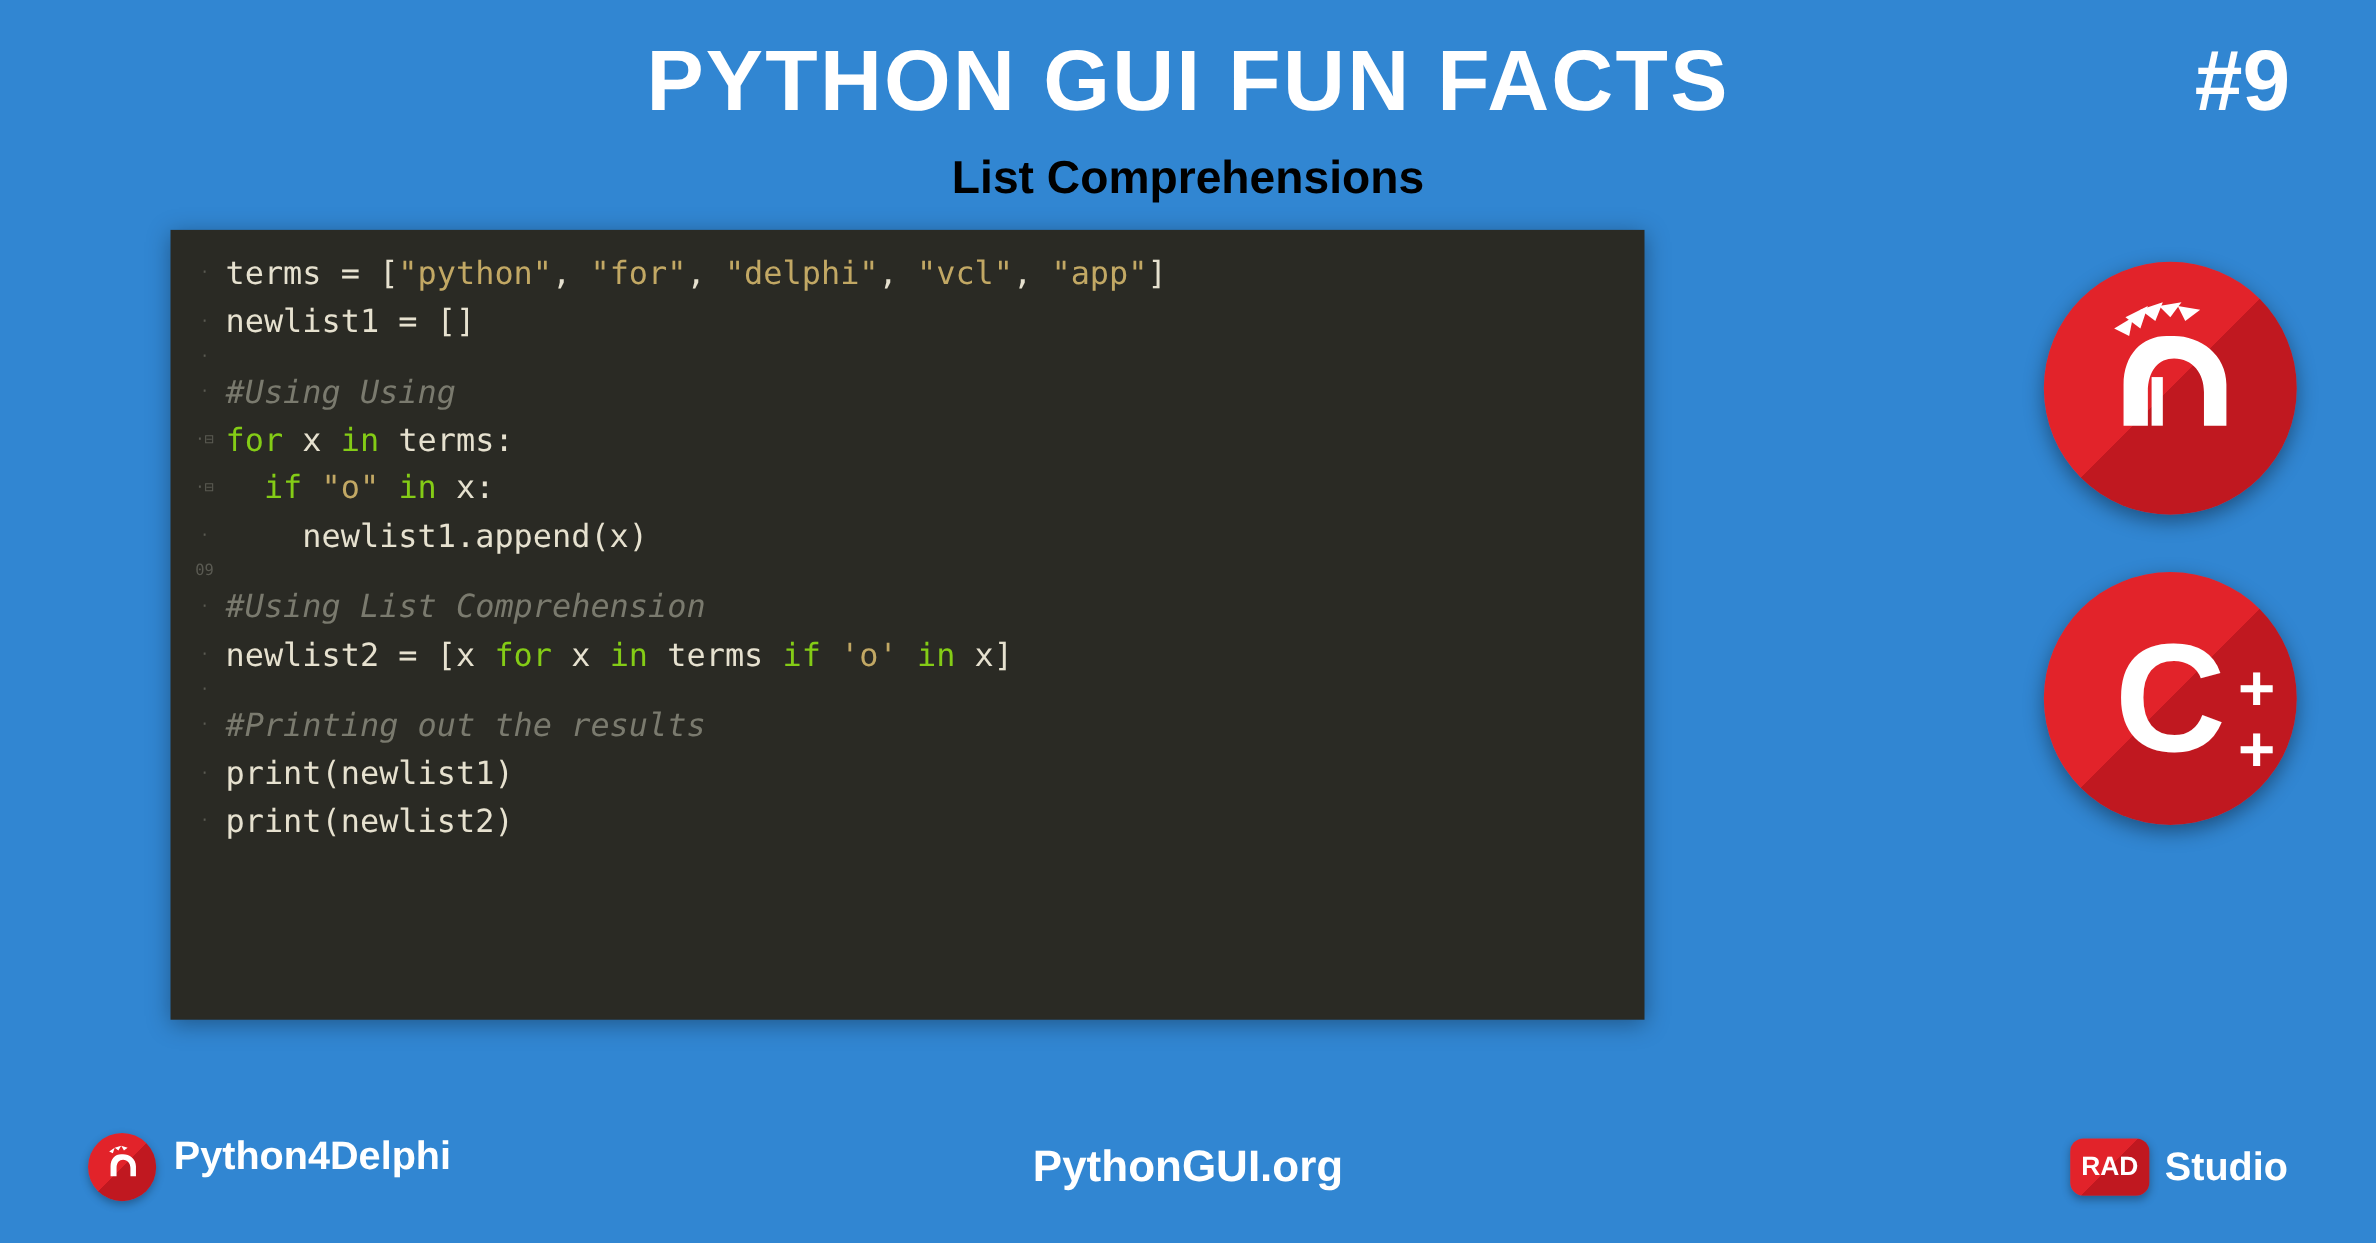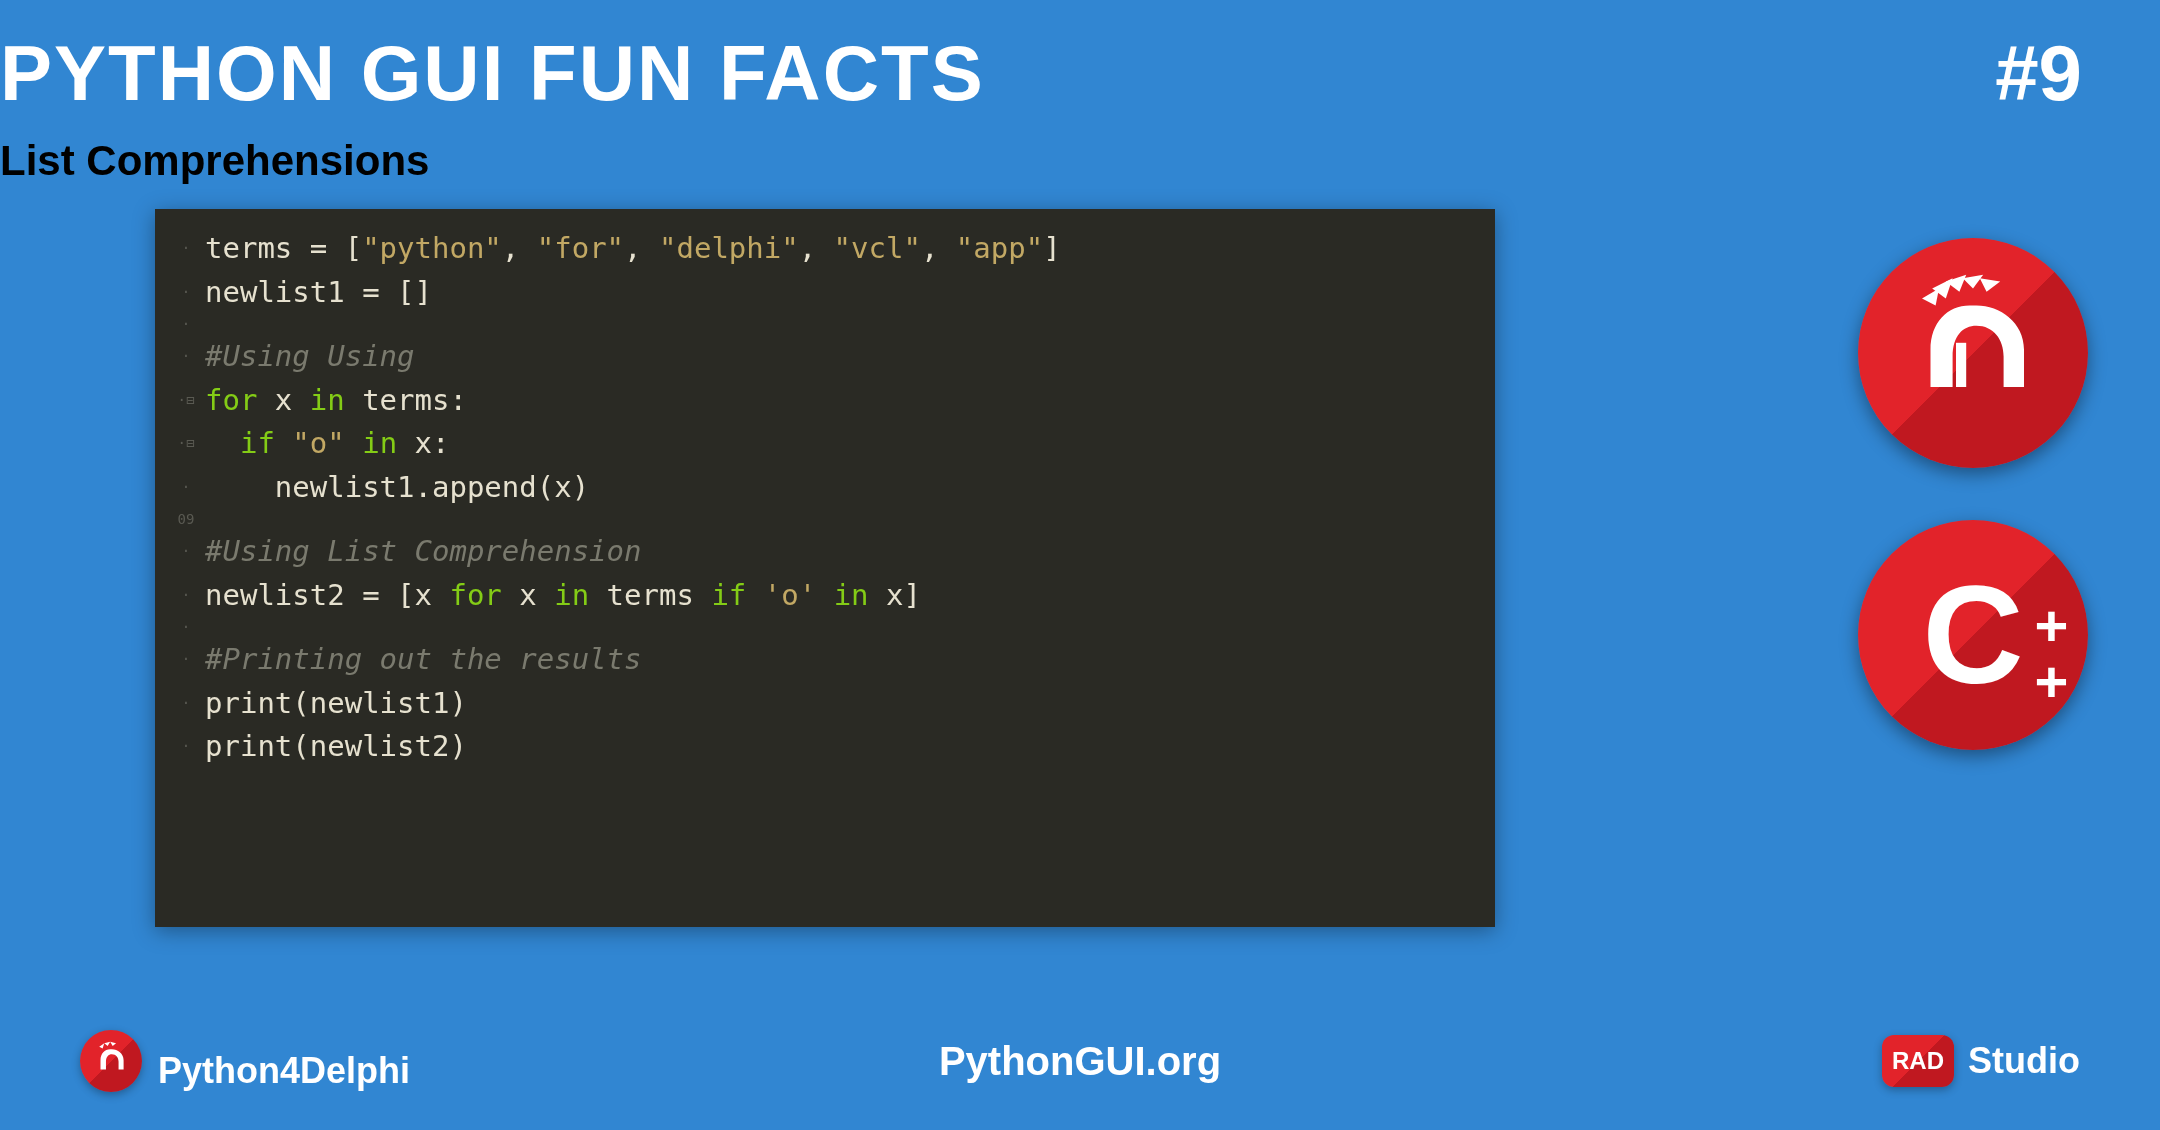--- a/index.html
+++ b/index.html
@@ -1,17 +1,17 @@
 <!DOCTYPE html>
 <html><head>
 <meta charset="utf-8">
 <style>
 *{margin:0;padding:0;box-sizing:border-box}
 body{width:2160px;height:1130px;background:#3186d2;font-family:Arial,Helvetica,sans-serif;overflow:hidden;position:relative}
-.header{padding-top:28px}
+.header{text-align:center;padding-top:28px}
 .title{color:#fff;font-weight:900;font-size:78px;letter-spacing:2px;display:inline-block}
 .number{color:#fff;font-weight:900;font-size:78px;position:absolute;right:78px;top:28px}
 .subtitle{color:#000000;font-weight:700;font-size:42px;margin-top:18px}
 .code-area{background:#2a2a24;margin:24px 0 0 155px;width:1340px;height:718px;padding:18px 12px;font-family:Consolas,Monaco,monospace;font-size:29px;line-height:1.5;box-shadow:0 4px 20px rgba(0,0,0,.35)}
 .code-line{display:flex;align-items:center;white-space:pre}
 .gutter{width:38px;color:#5a5a52;font-size:14px;text-align:center;display:inline-block;flex-shrink:0}
 .tok-def{color:#e6e1cf}
 .tok-op{color:#e6e1cf}
 .tok-str{color:#c2a864}
 .tok-cmt{color:#7a7a6e;font-style:italic}
@@ -19,21 +19,21 @@
 .tok-id{color:#e6e1cf}
 .tok-fn{color:#e6e1cf}
 .badge{position:absolute;right:72px;width:230px;height:230px;border-radius:50%;background:linear-gradient(135deg,#e2232a 0%,#e2232a 50%,#c01820 50%,#c01820 100%);box-shadow:0 6px 18px rgba(0,0,0,.4);display:flex;align-items:center;justify-content:center}
 .badge.delphi{top:238px}
 .badge.cpp{top:520px}
 .badge.cpp .cpp-text{color:#fff;font-weight:900;font-size:140px;font-family:Arial;position:relative}
 .badge.cpp .plus{font-size:58px;position:absolute;left:112px;line-height:.7;font-weight:900}
 .badge.cpp .plus.p1{top:52px}
 .badge.cpp .plus.p2{top:108px}
 .footer{position:absolute;bottom:38px;left:0;right:0;display:flex;align-items:center;justify-content:space-between;padding:0 80px}
-.footer-left{display:flex;align-items:flex-end;gap:16px}
+.footer-left{display:flex;align-items:flex-start;gap:16px}
 .footer-center{color:#fff;font-weight:700;font-size:40px;position:absolute;left:50%;transform:translateX(-50%)}
 .footer-right{display:flex;align-items:center;gap:14px}
 .small-badge{width:62px;height:62px;border-radius:50%;background:linear-gradient(135deg,#e2232a 0%,#e2232a 50%,#c01820 50%,#c01820 100%);display:flex;align-items:center;justify-content:center;box-shadow:0 3px 8px rgba(0,0,0,.3)}
 .footer-text{color:#fff;font-weight:700;font-size:36px}
 .rad-badge{width:72px;height:52px;border-radius:12px;background:linear-gradient(135deg,#e2232a 0%,#e2232a 50%,#c01820 50%,#c01820 100%);display:flex;align-items:center;justify-content:center;color:#fff;font-weight:900;font-size:24px;box-shadow:0 3px 8px rgba(0,0,0,.3)}
 .helmet-svg{width:170px;height:170px}
 .helmet-small{width:42px;height:42px}
 </style>
 </head>
 <body>

